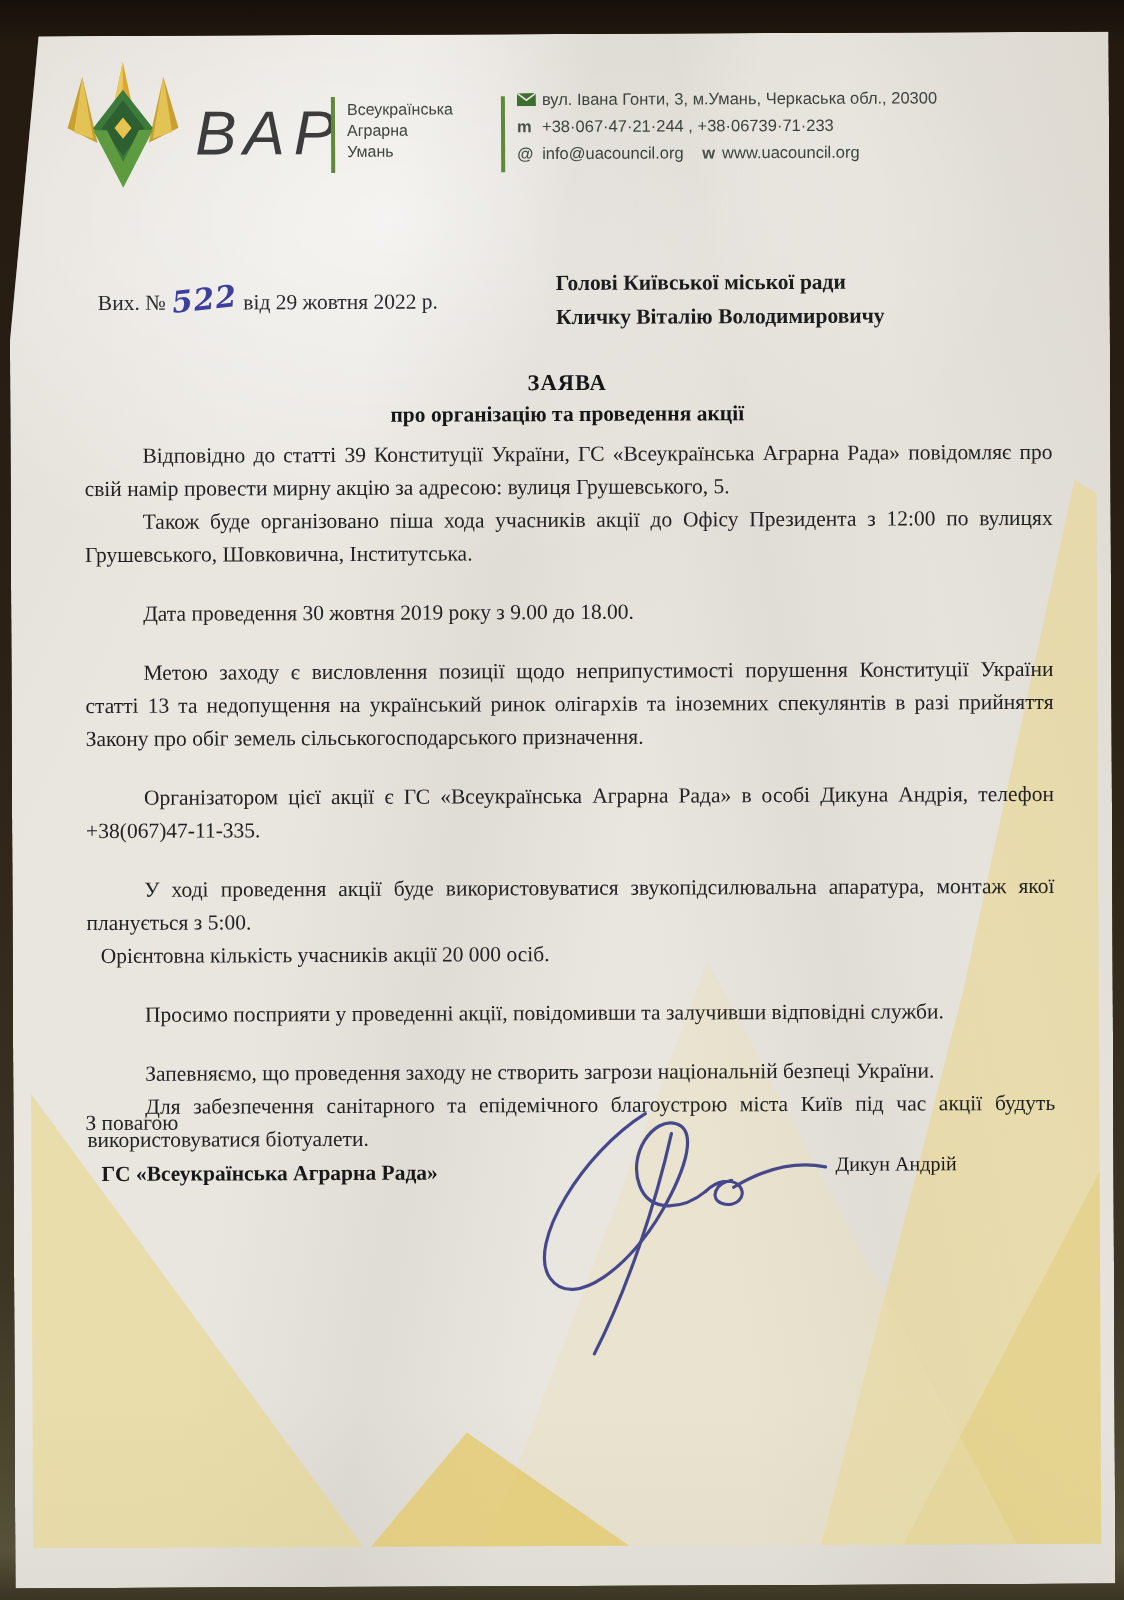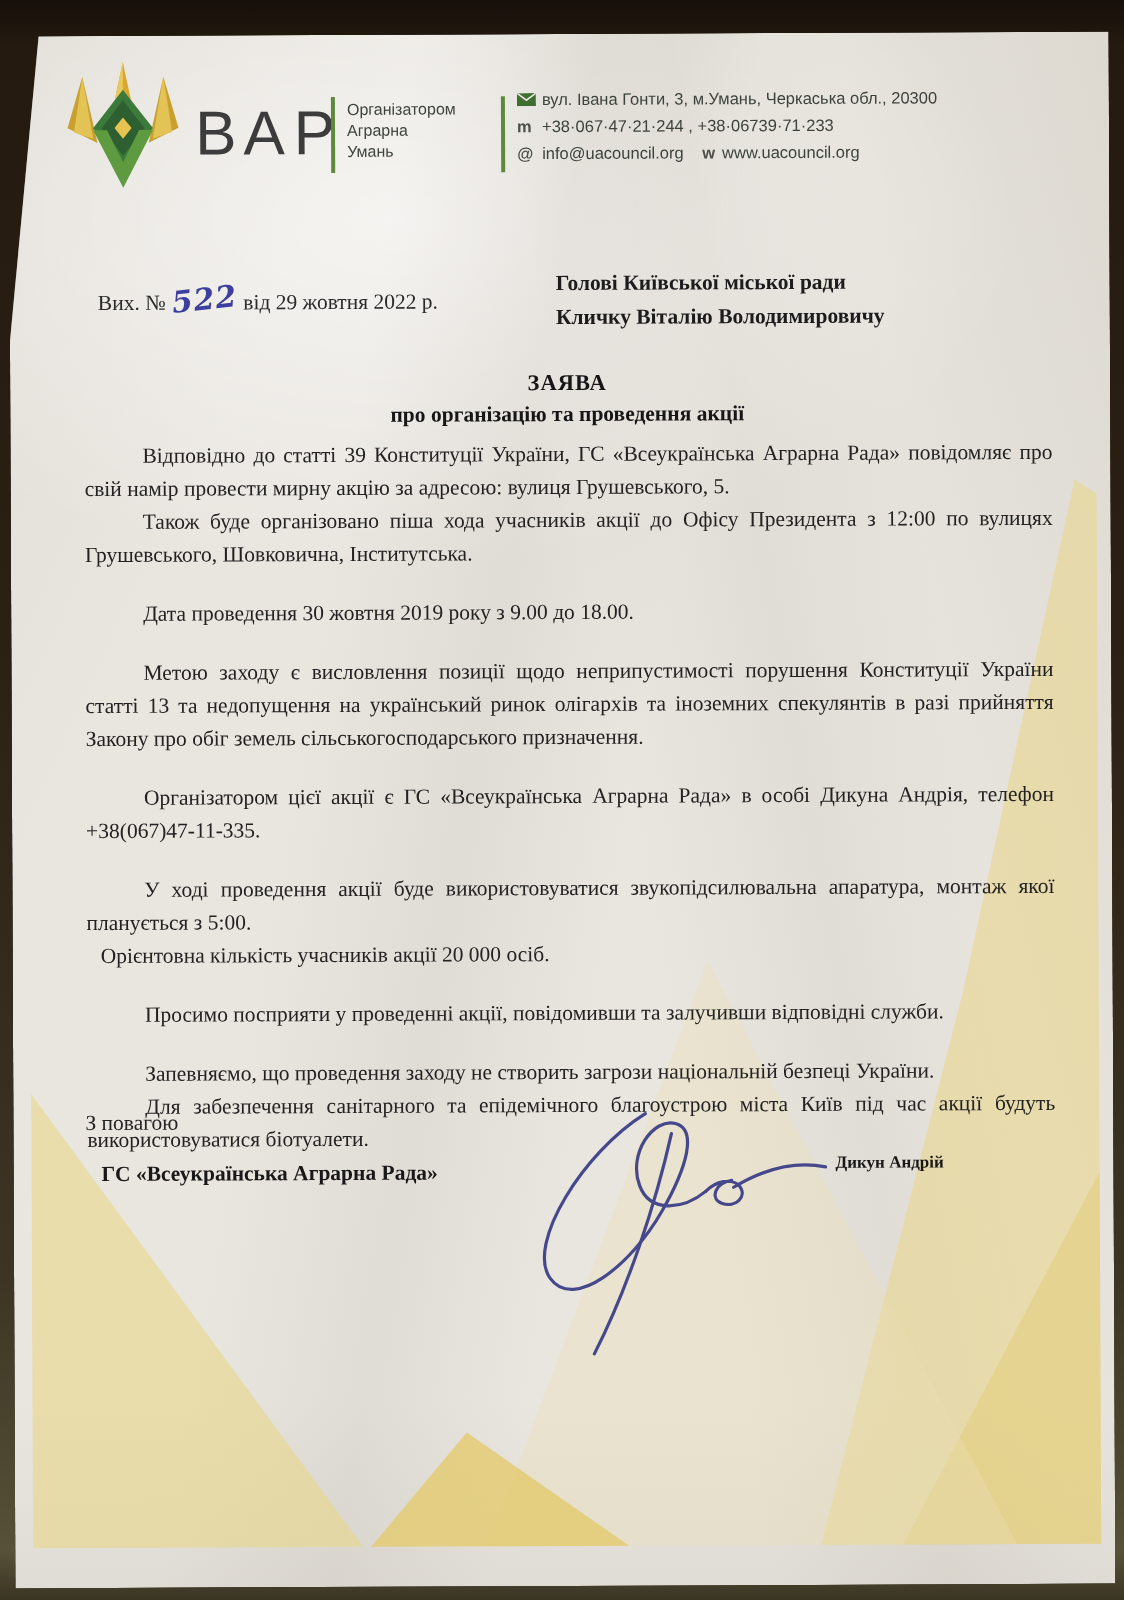--- a/index.html
+++ b/index.html
@@ -29,21 +29,21 @@
   }
   .wm{position:absolute;left:0;top:0;width:1100px;height:1552px;z-index:0;}
   .content{position:absolute;inset:0;z-index:2;}
 
   
   .header{position:absolute;left:0;top:18px;width:100%;height:150px;}
   .logo{position:absolute;left:48px;top:8px;}
   .brand{
     position:absolute;left:186px;top:44px;
     font-family:"Liberation Sans", sans-serif;font-size:62px;color:#3c3c3c;
-    letter-spacing:9px;font-weight:500;
+    letter-spacing:9px;font-weight:500;font-style:italic;
   }
   .vbar{position:absolute;top:44px;width:4px;height:76px;background:#5f8a3d;}
   .vbar1{left:322px;}
   .vbar2{left:492px;}
   .orgname{
     position:absolute;left:338px;top:46px;
     font-family:"Liberation Sans", sans-serif;font-size:16px;line-height:21px;color:#3e443d;
   }
   .contacts{
     position:absolute;left:508px;top:34px;
@@ -75,21 +75,21 @@
     position:absolute;left:74px;right:58px;top:404px;
     font-size:21.5px;line-height:33px;color:#222;text-align:justify;
   }
   .bodytext p{margin:0;text-indent:58px;}
   .bodytext p.spaced{margin-top:26px;}
   .bodytext p.small-indent{text-indent:14px;}
 
   
   .salutation{position:absolute;left:72px;top:1075px;font-size:21.5px;color:#242424;}
   .org-sign{position:absolute;left:88px;top:1126px;font-size:21.5px;font-weight:700;color:#181818;}
-  .signer{position:absolute;left:822px;top:1120px;font-size:17px;font-weight:700;color:#181818;}
+  .signer{position:absolute;left:822px;top:1120px;font-size:20px;font-weight:400;color:#181818;}
   .signature{position:absolute;left:420px;top:1058px;}
 </style>
 </head>
 <body>
 
 <div class="paper">
 
   <svg class="wm" viewBox="0 0 1100 1552" preserveAspectRatio="none">
     <polygon points="1064,448 1086,462 1086,1512 806,1512 950,960" fill="#e8d78f" opacity="0.62"></polygon>
     <polygon points="1086,1140 1086,1512 888,1512" fill="#e2ca6e" opacity="0.45"></polygon>
@@ -109,21 +109,21 @@
         <polygon points="60,0 74,66 46,66" fill="#dca62f"></polygon>
         <polygon points="60,0 60,66 46,66" fill="#e8c95e"></polygon>
         <polygon points="60,26 88,62 60,98 32,62" fill="#3b7a3b"></polygon>
         <polygon points="60,36 80,62 60,88 40,62" fill="#2e5f31"></polygon>
         <polygon points="60,52 68,62 60,72 52,62" fill="#e6c44f"></polygon>
         <path d="M32,64 L60,118 L88,64 L75,64 L60,94 L45,64 Z" fill="#5e9a3f"></path>
       </svg>
       <div class="brand">ВАР</div>
       <div class="vbar vbar1"></div>
       <div class="orgname">
-        <div>Організатором</div>
+        <div>Всеукраїнська</div>
         <div>Аграрна</div>
         <div>Умань</div>
       </div>
       <div class="vbar vbar2"></div>
       <div class="contacts">
         <div>
           <svg class="envelope" width="19" height="13" viewBox="0 0 19 13">
             <rect x="0" y="0" width="19" height="13" fill="#3f6f2f"></rect>
             <path d="M0,0 L9.5,7 L19,0" stroke="#e9e6e0" stroke-width="1.6" fill="none"></path>
           </svg><span>вул. Івана Гонти, 3, м.Умань, Черкаська обл., 20300</span>

